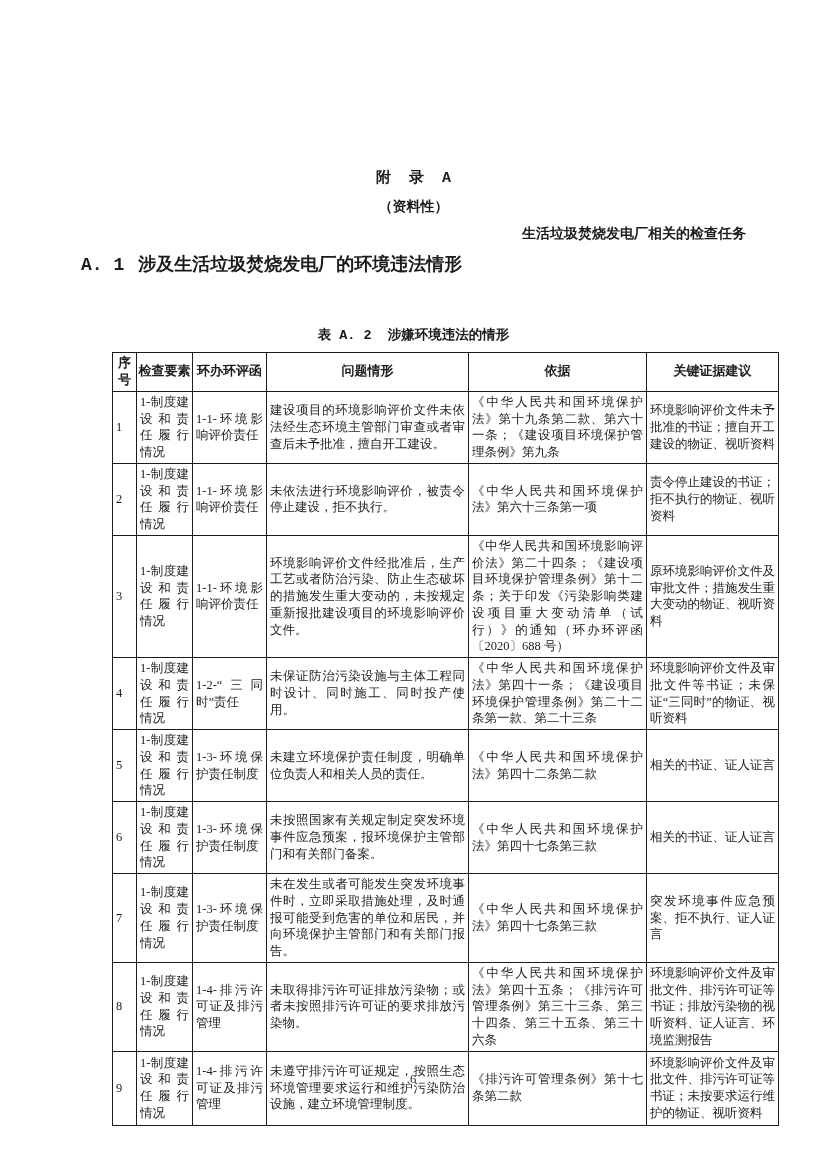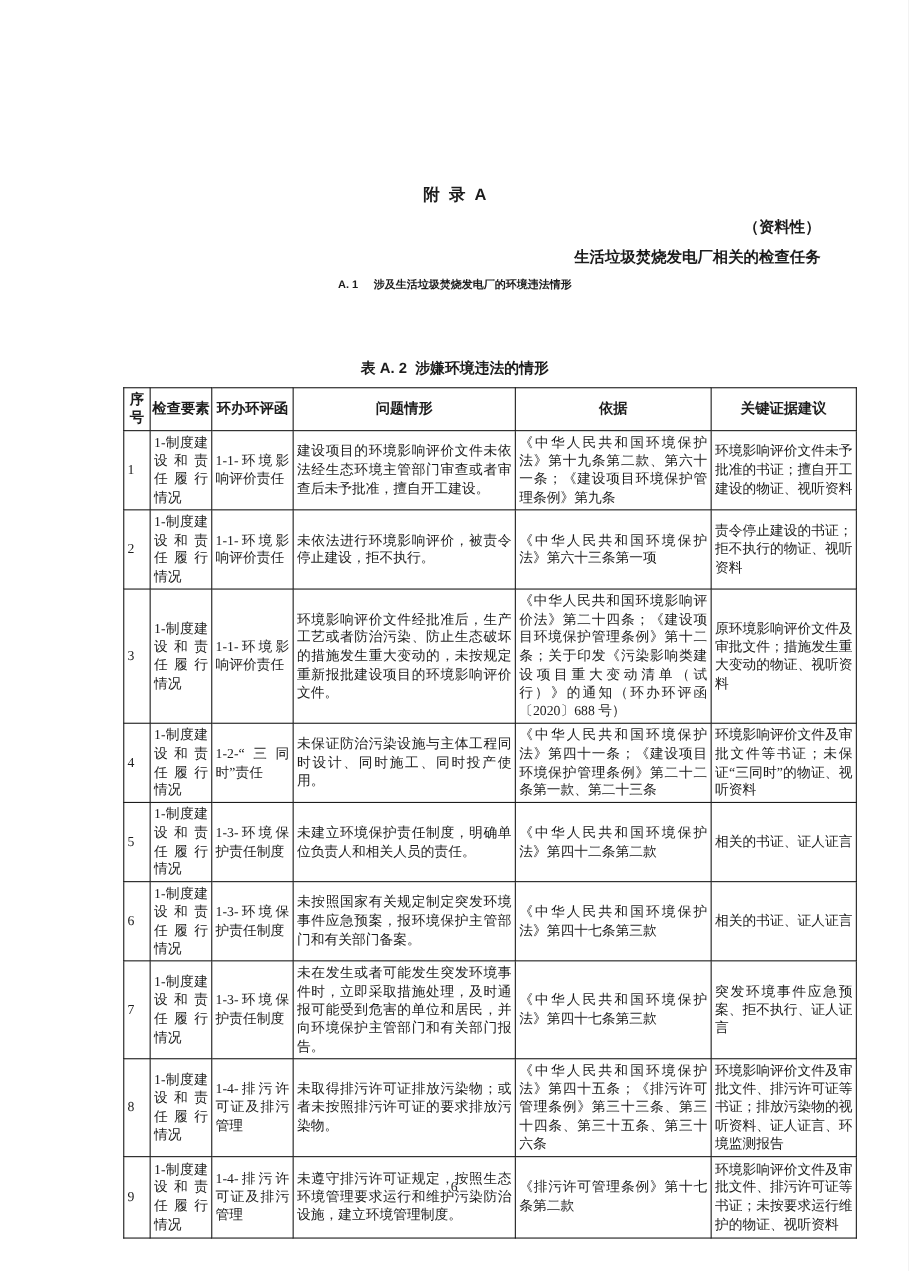--- a/index.html
+++ b/index.html
@@ -7,36 +7,36 @@
   .page {
     position: relative;
     width: 826px;
     height: 1169px;
     margin: 0 auto;
     background: #ffffff;
     color: #1c1c1c;
     font-family: "Liberation Serif", "DejaVu Serif", serif;
     overflow: hidden;
   }
-  .heading-sans { font-family: Liberation Sans, sans-serif; font-weight: bold; }
+  .heading-sans { font-family: Liberation Mono, monospace; font-weight: bold; }
   .appendix-title {
     position: absolute; top: 168px; left: 81px; width: 665px;
     text-align: center; font-size: 15px; white-space: pre-wrap;
   }
   .appendix-subtitle {
     position: absolute; top: 198px; left: 81px; width: 665px;
-    text-align: right; font-size: 14px; white-space: pre-wrap;
+    text-align: center; font-size: 14px; white-space: pre-wrap;
   }
   .doc-title {
     position: absolute; top: 225px; left: 81px; width: 665px;
     text-align: right; font-size: 14px;
   }
   .section-heading {
     position: absolute; top: 252px; left: 81px; width: 665px;
-    font-size: 10px; text-align: center;
+    font-size: 18px; text-align: left;
   }
   .section-heading .sec-no { margin-right: 14px; white-space: pre-wrap; }
   .intro-paragraph {
     position: absolute; top: 279px; left: 81px; width: 666px;
     font-size: 13.5px; line-height: 1.6; text-align: justify; text-indent: 2em;
   }
   .table-caption {
     position: absolute; top: 326px; left: 81px; width: 665px;
     text-align: center; font-size: 13.5px; white-space: pre-wrap;
   }

